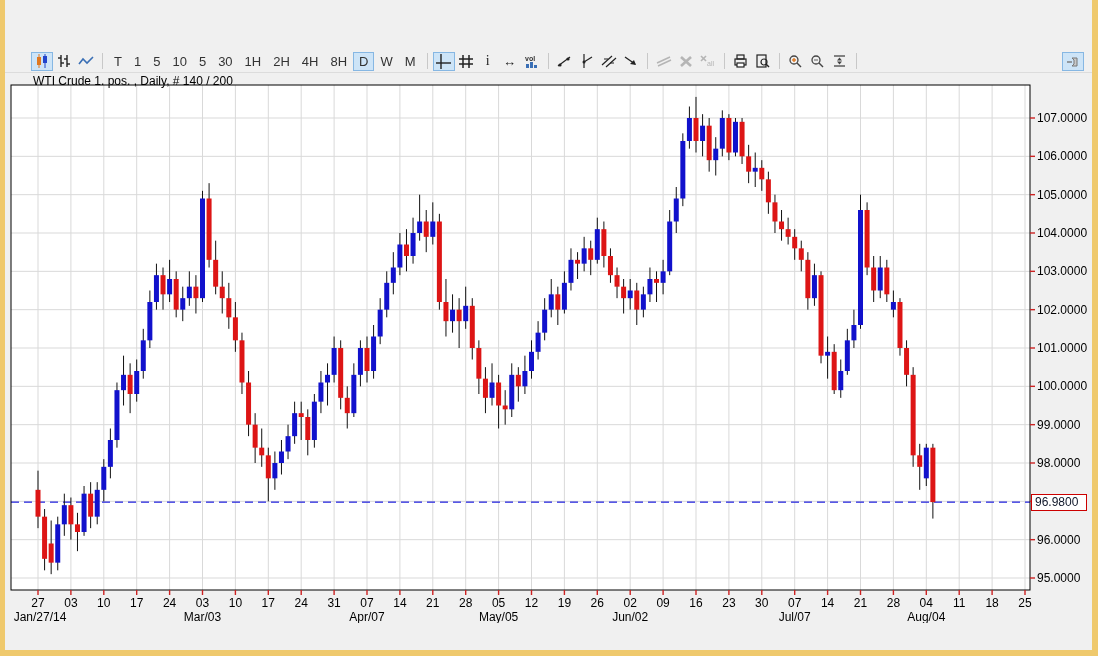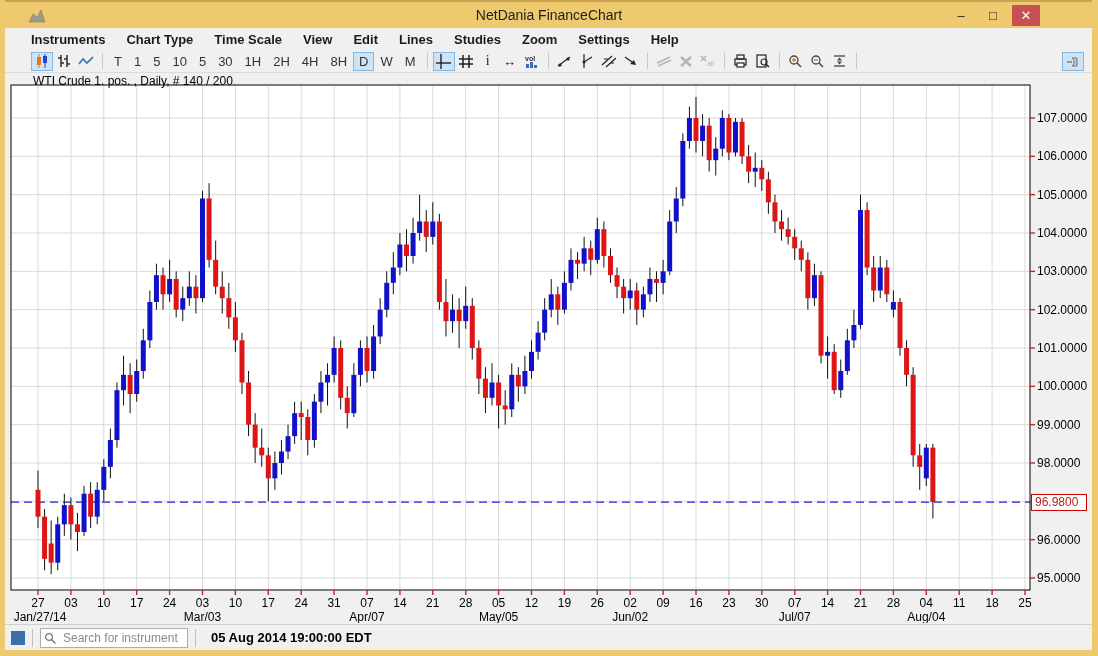--- a/index.html
+++ b/index.html
@@ -35,65 +35,42 @@
            border:1px solid transparent; }
   .icbtn.sel { background:#cde4f7; border:1px solid #86b7e3; }
   .sep { width:1px; height:16px; background:#c8c8c8; margin:0 5px; flex:none; }
   .pinbox { position:absolute; right:8px; top:2px; }
 
   
   .chart-label { position:absolute; left:33px; top:74px; font-size:12px; color:#000; z-index:5; }
   svg.chart { position:absolute; left:0; top:73px; width:1098px; height:550px; }
   svg text { font-family:"Liberation Sans", sans-serif; }
   .price-tag { position:absolute; left:1031px; top:494px; width:56px; height:17px;
-               background:#fff; border:1px solid #cc0000; color:#b91c1c; font-size:12px;
+               background:#fff; border:1px solid #cc0000; color:#0f172a; font-size:12px;
                line-height:15px; padding-left:3px; z-index:6; }
 
   
   .statusbar { position:absolute; left:5px; right:6px; top:624px; height:26px; background:#f0f0f0;
                border-top:1px solid #cfcfcf; display:flex; align-items:center; z-index:40; }
   .status-square { width:14px; height:14px; background:#3a6ea5; margin-left:6px; flex:none; }
   .vline { width:1px; height:18px; background:#c0c0c0; margin:0 7px; flex:none; }
   .searchwrap { position:relative; flex:none; }
   .searchwrap input { width:148px; height:20px; border:1px solid #abadb3; background:#fff;
                       font-size:12px; padding-left:22px; color:#444; outline:none;
                       font-family:"Liberation Sans", sans-serif; }
   .searchwrap input::placeholder { color:#8a8a8a; }
   .search-ic { position:absolute; left:4px; top:4px; }
   .timestamp { font-size:13px; font-weight:bold; color:#000; margin-left:8px; }
 </style>
 </head>
 <body>
 
 <div class="window">
 
-  <div class="titlebar">
-    <svg class="app-icon" viewBox="0 0 18 15">
-      <polygon points="1,14 5,6 9,9 13,2 17,14" fill="#9a9a8a" stroke="#77776a" stroke-dasharray="1,1"></polygon>
-    </svg>
-    <div class="title-text">NetDania FinanceChart</div>
-    <div class="winbtns">
-      <div class="winbtn">–</div>
-      <div class="winbtn">□</div>
-      <div class="winbtn close">✕</div>
-    </div>
-  </div>
-
-  <div class="menubar">
-    <span>Instruments</span>
-    <span>Chart Type</span>
-    <span>Time Scale</span>
-    <span>View</span>
-    <span>Edit</span>
-    <span>Lines</span>
-    <span>Studies</span>
-    <span>Zoom</span>
-    <span>Settings</span>
-    <span>Help</span>
-  </div>
+
 
   <div class="toolbar">
     <span class="icbtn sel">
       <svg width="14" height="14" viewBox="0 0 14 14">
         <line x1="4" y1="0" x2="4" y2="14" stroke="#e07820" stroke-width="1"></line>
         <rect x="2" y="3" width="4" height="8" fill="#e07820"></rect>
         <line x1="10" y1="0" x2="10" y2="14" stroke="#2244cc" stroke-width="1"></line>
         <rect x="8" y="2" width="4" height="7" fill="#2244cc"></rect>
       </svg>
     </span>
@@ -671,28 +648,15 @@
       <text x="202.5" y="621" font-size="12" fill="#000" text-anchor="middle">Mar/03</text>
       <text x="367" y="621" font-size="12" fill="#000" text-anchor="middle">Apr/07</text>
       <text x="498.6" y="621" font-size="12" fill="#000" text-anchor="middle">May/05</text>
       <text x="630.2" y="621" font-size="12" fill="#000" text-anchor="middle">Jun/02</text>
       <text x="794.7" y="621" font-size="12" fill="#000" text-anchor="middle">Jul/07</text>
       <text x="926.3" y="621" font-size="12" fill="#000" text-anchor="middle">Aug/04</text>
     </svg>
 
   <div class="price-tag">96.9800</div>
 
-  <div class="statusbar">
-    <span class="status-square"></span>
-    <span class="vline"></span>
-    <span class="searchwrap">
-      <svg class="search-ic" width="13" height="13" viewBox="0 0 13 13">
-        <circle cx="5" cy="5" r="3.4" fill="none" stroke="#777" stroke-width="1.3"></circle>
-        <line x1="7.5" y1="7.5" x2="11.5" y2="11.5" stroke="#777" stroke-width="1.4"></line>
-      </svg>
-      <input type="text" placeholder="Search for instrument" style="">
-    </span>
-    <span class="vline"></span>
-    <span class="timestamp">05 Aug 2014 19:00:00 EDT</span>
-  </div>
 
   <div class="frame"></div>
 </div>
 
 </body></html>

